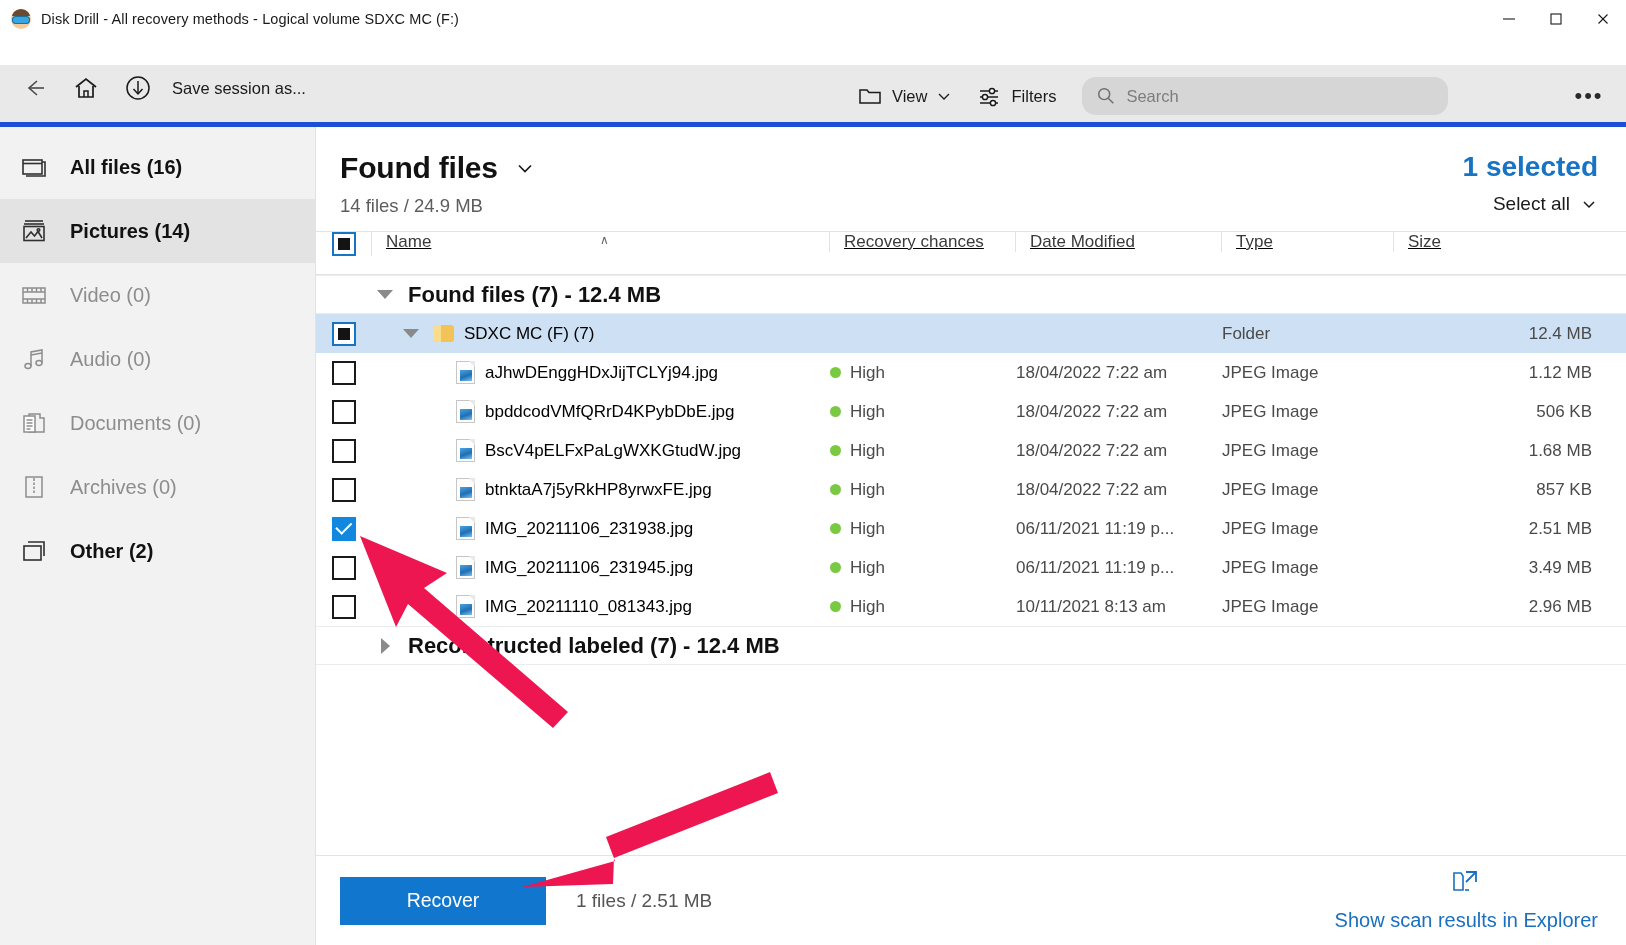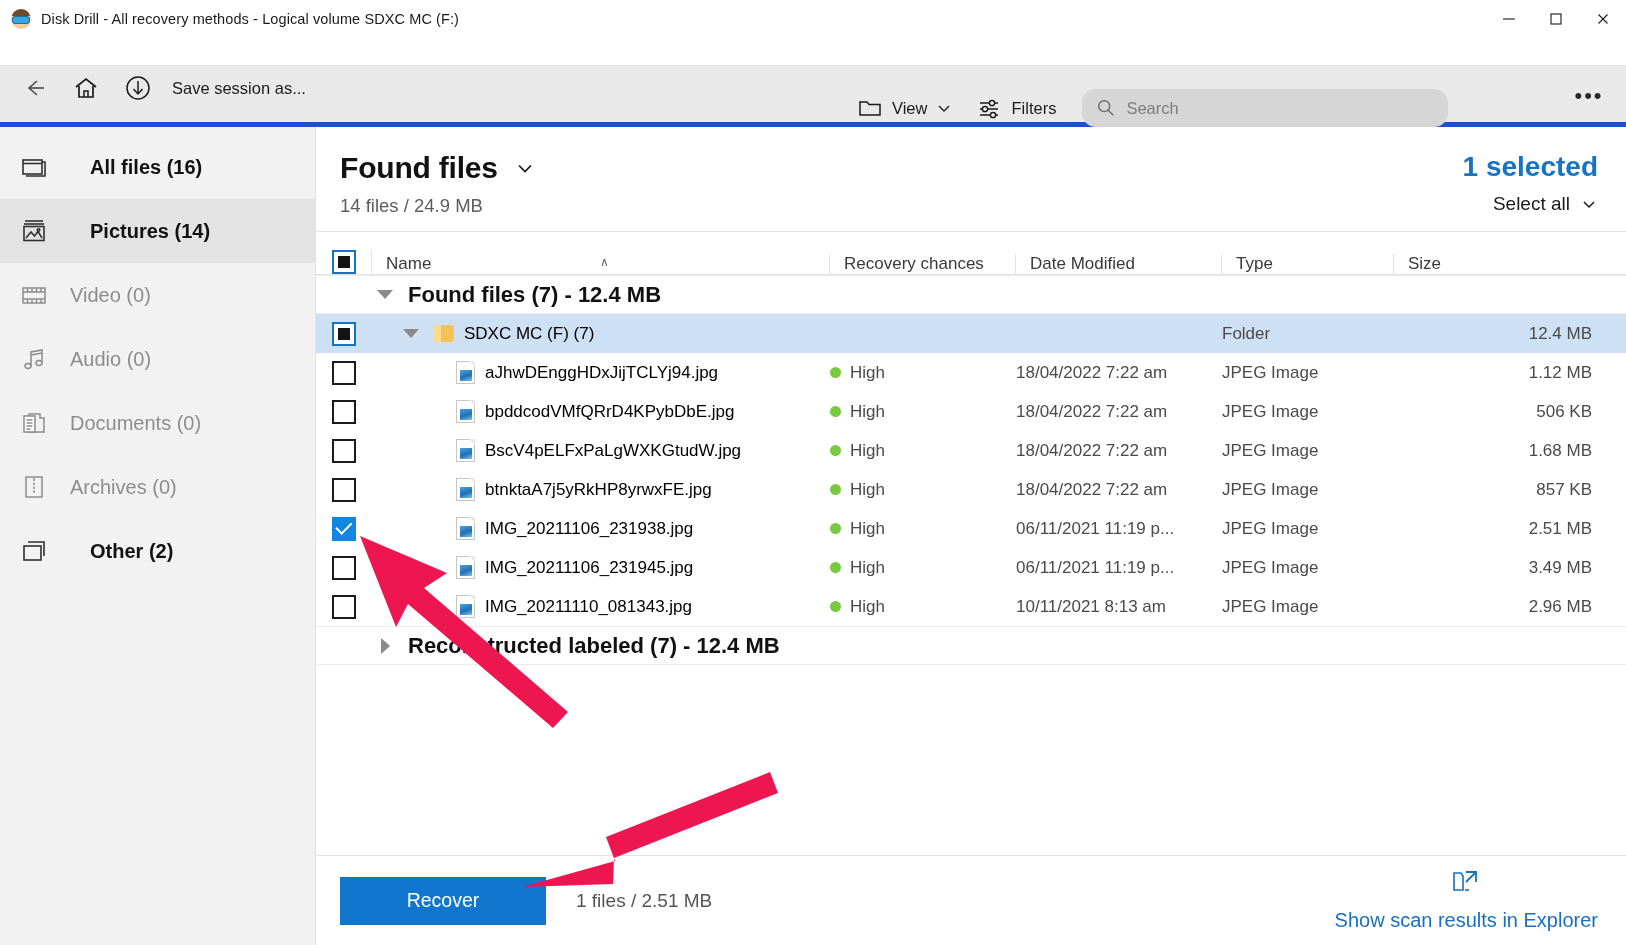--- a/index.html
+++ b/index.html
@@ -73,21 +73,21 @@
     cursor: default;
   }
   .tb-back { margin-left: 8px; }
   .tb-text {
     font-size: 16.5px; color: #1a1a1a; padding: 0 8px;
     height: 46px; display: flex; align-items: center; cursor: default;
     white-space: nowrap;
   }
 
   .tb-center {
-    position: absolute; left: 845px; top: 12px; height: 62px;
+    position: absolute; left: 845px; top: 0; height: 62px;
     display: flex; align-items: center; gap: 0px;
   }
   .tb-chip {
     display: flex; align-items: center; gap: 9px;
     height: 46px; padding: 0 12px; cursor: default;
     font-size: 16.5px; color: #1a1a1a; white-space: nowrap;
   }
 
   .searchbox {
     margin-left: 14px;
@@ -128,21 +128,21 @@
     padding-left: 20px;
     cursor: default;
     font-size: 20px;
   }
   .side-item .si-icon {
     width: 28px; height: 28px; display: flex;
     align-items: center; justify-content: center;
     flex: 0 0 28px;
   }
   .side-item.active { background: #e3e3e3; }
-  .side-item.enabled .si-label { color: #121212; font-weight: bold; margin-left: 20px; }
+  .side-item.enabled .si-label { color: #121212; font-weight: bold; }
   .side-item.disabled .si-label { color: #8d8d8d; }
   .side-item.disabled .si-icon svg { stroke: #8d8d8d; }
   .side-item.enabled .si-icon svg { stroke: #303030; }
 
   
   .main { flex: 1; display: flex; flex-direction: column; min-width: 0; background:#fff; }
 
   .main-head {
     padding: 24px 28px 14px 24px;
     display: flex; align-items: flex-start; justify-content: space-between;
@@ -156,25 +156,26 @@
   .fh-selected { font-size: 28px; color: #1773c4; font-weight: bold; }
   .fh-selectall {
     margin-top: 10px; font-size: 19px; color: #1a1a1a;
     display: flex; align-items: center; justify-content: flex-end; gap: 10px;
     cursor: default;
   }
 
   
   .tbl { flex: 1; display: flex; flex-direction: column; min-height: 0; }
   .tbl-head {
-    display: flex; height: 44px; align-items: flex-end;
+    display: flex; height: 44px; align-items: flex-start;
     border-top: 1px solid #e3e3e3;
     border-bottom: 1px solid #e3e3e3;
     background: #fff;
     position: relative;
+    text-decoration: underline;
   }
   .th {
     display: flex; align-items: center;
     font-size: 17px; color: #3a3a3a;
     border-right: 1px solid #e3e3e3;
     padding-left: 14px; cursor: default;
     position: relative;
   }
   .th.cb { width: 56px; justify-content: center; padding-left: 0; }
   .th.name { width: 458px; }

